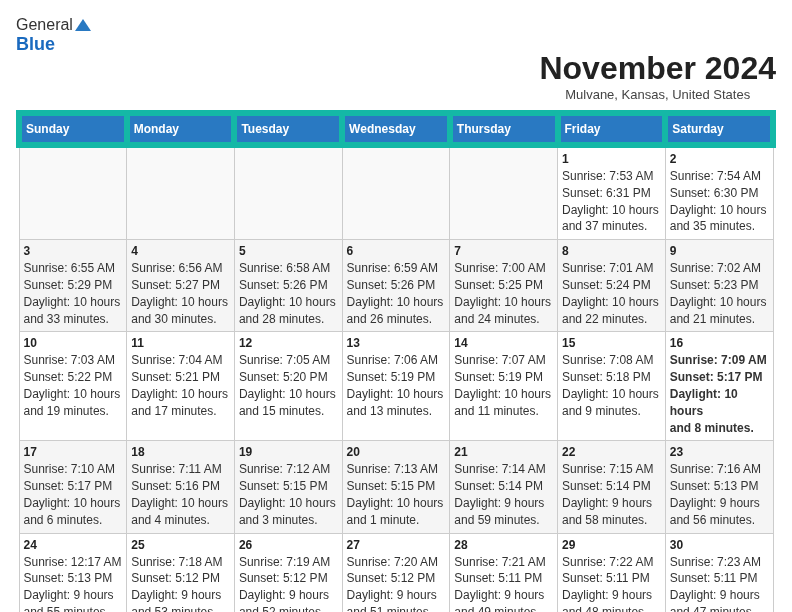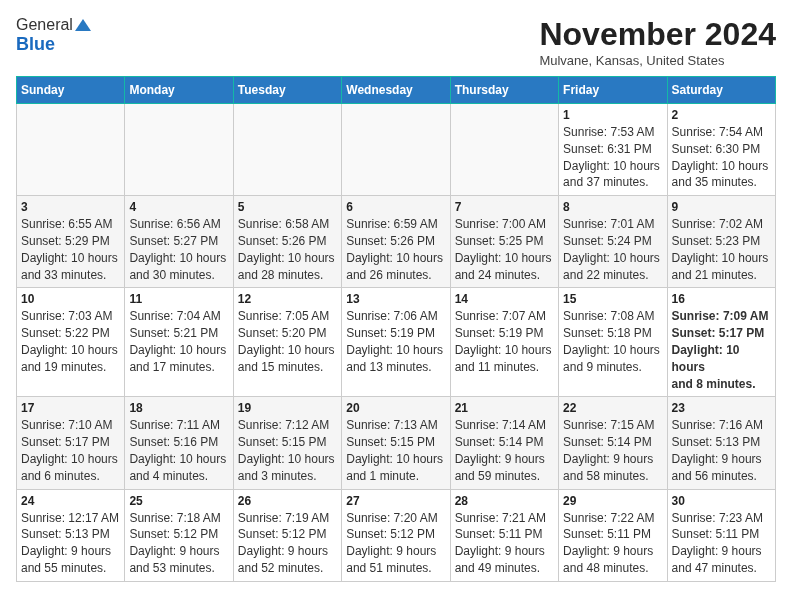--- a/index.html
+++ b/index.html
@@ -17,21 +17,22 @@
       margin-bottom: 8px;
     }
     .logo {
       display: flex;
       flex-direction: column;
       align-items: flex-start;
     }
     .logo-general { color: #333; }
     .logo-blue { color: #1a6abf; }
     .title-area {
-      text-align: left;
+      text-align: center;
+      margin-top: 34px;
     }
     .month-title {
       font-size: 32px;
       font-weight: bold;
       color: #222;
     }
     .location-title {
       font-size: 13px;
       color: #444;
     }
@@ -39,21 +40,21 @@
       width: 100%;
       border-collapse: collapse;
       table-layout: fixed;
     }
     .calendar-table thead th {
       background-color: #2979c2;
       color: #fff;
       font-size: 12px;
       font-weight: bold;
       padding: 6px 4px;
-      border: 1px solid #14b8a6;
+      border: 6px solid #14b8a6;
       text-align: left;
     }
     .calendar-table tbody td {
       border: 1px solid #ccc;
       vertical-align: top;
       padding: 4px 4px;
       font-size: 10.5px;
       color: #222;
       height: 80px;
       background: #fff;

